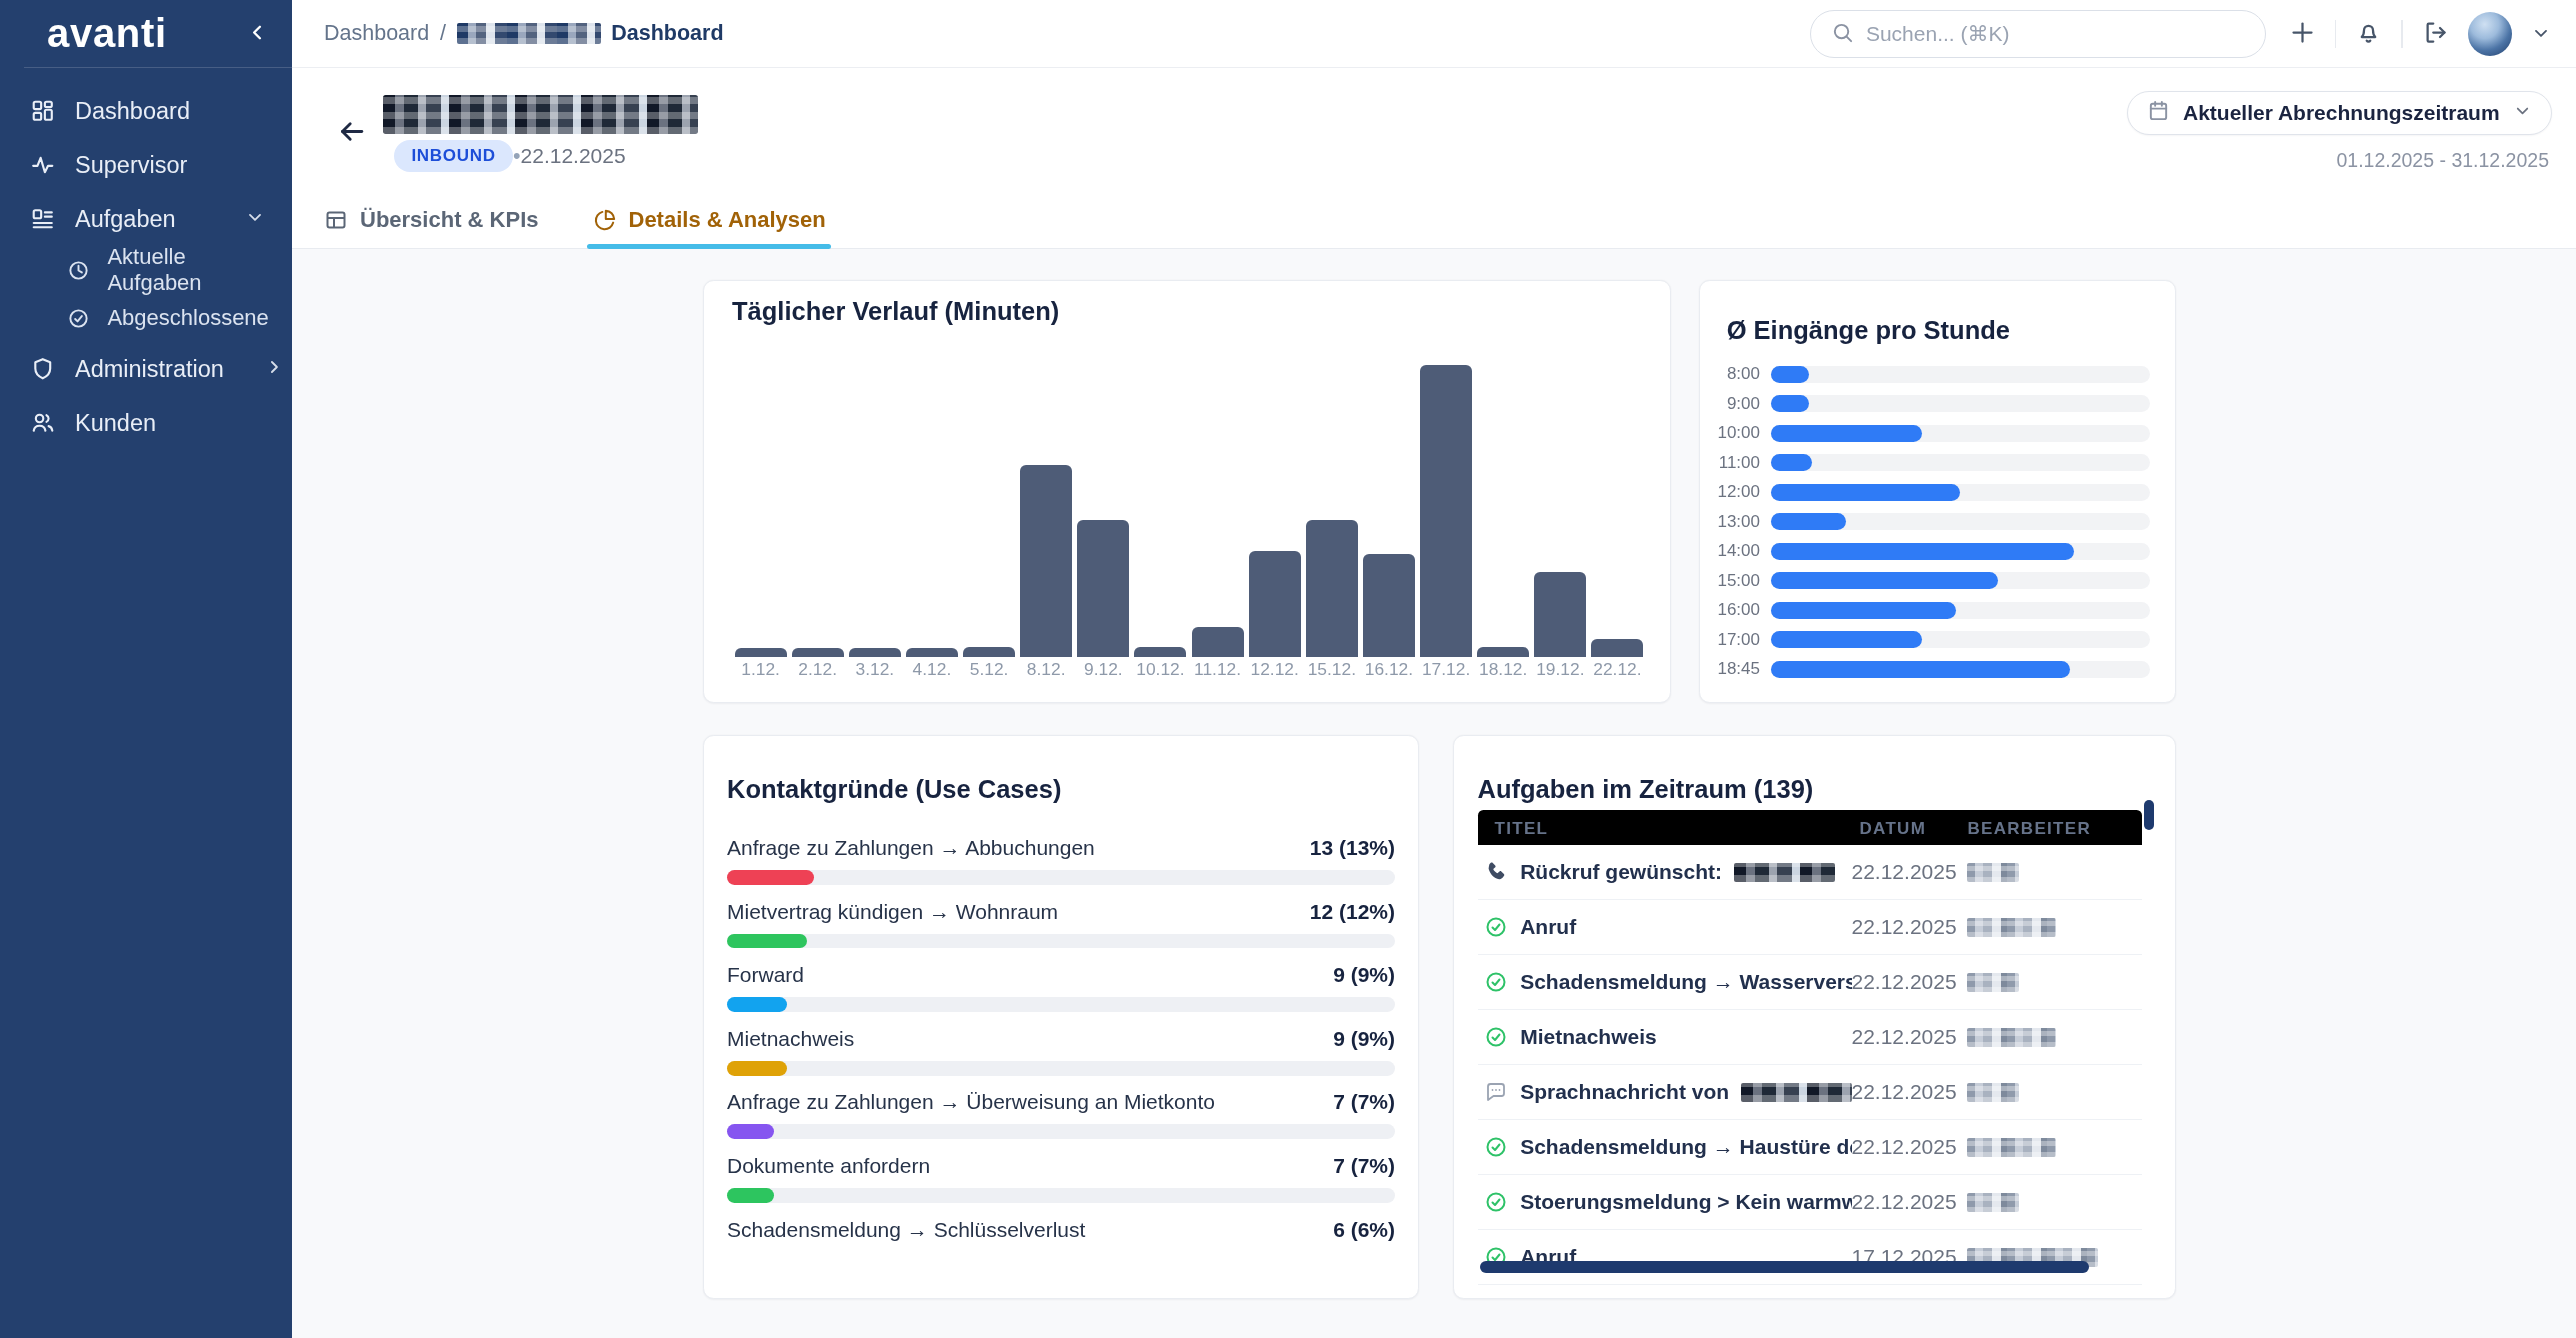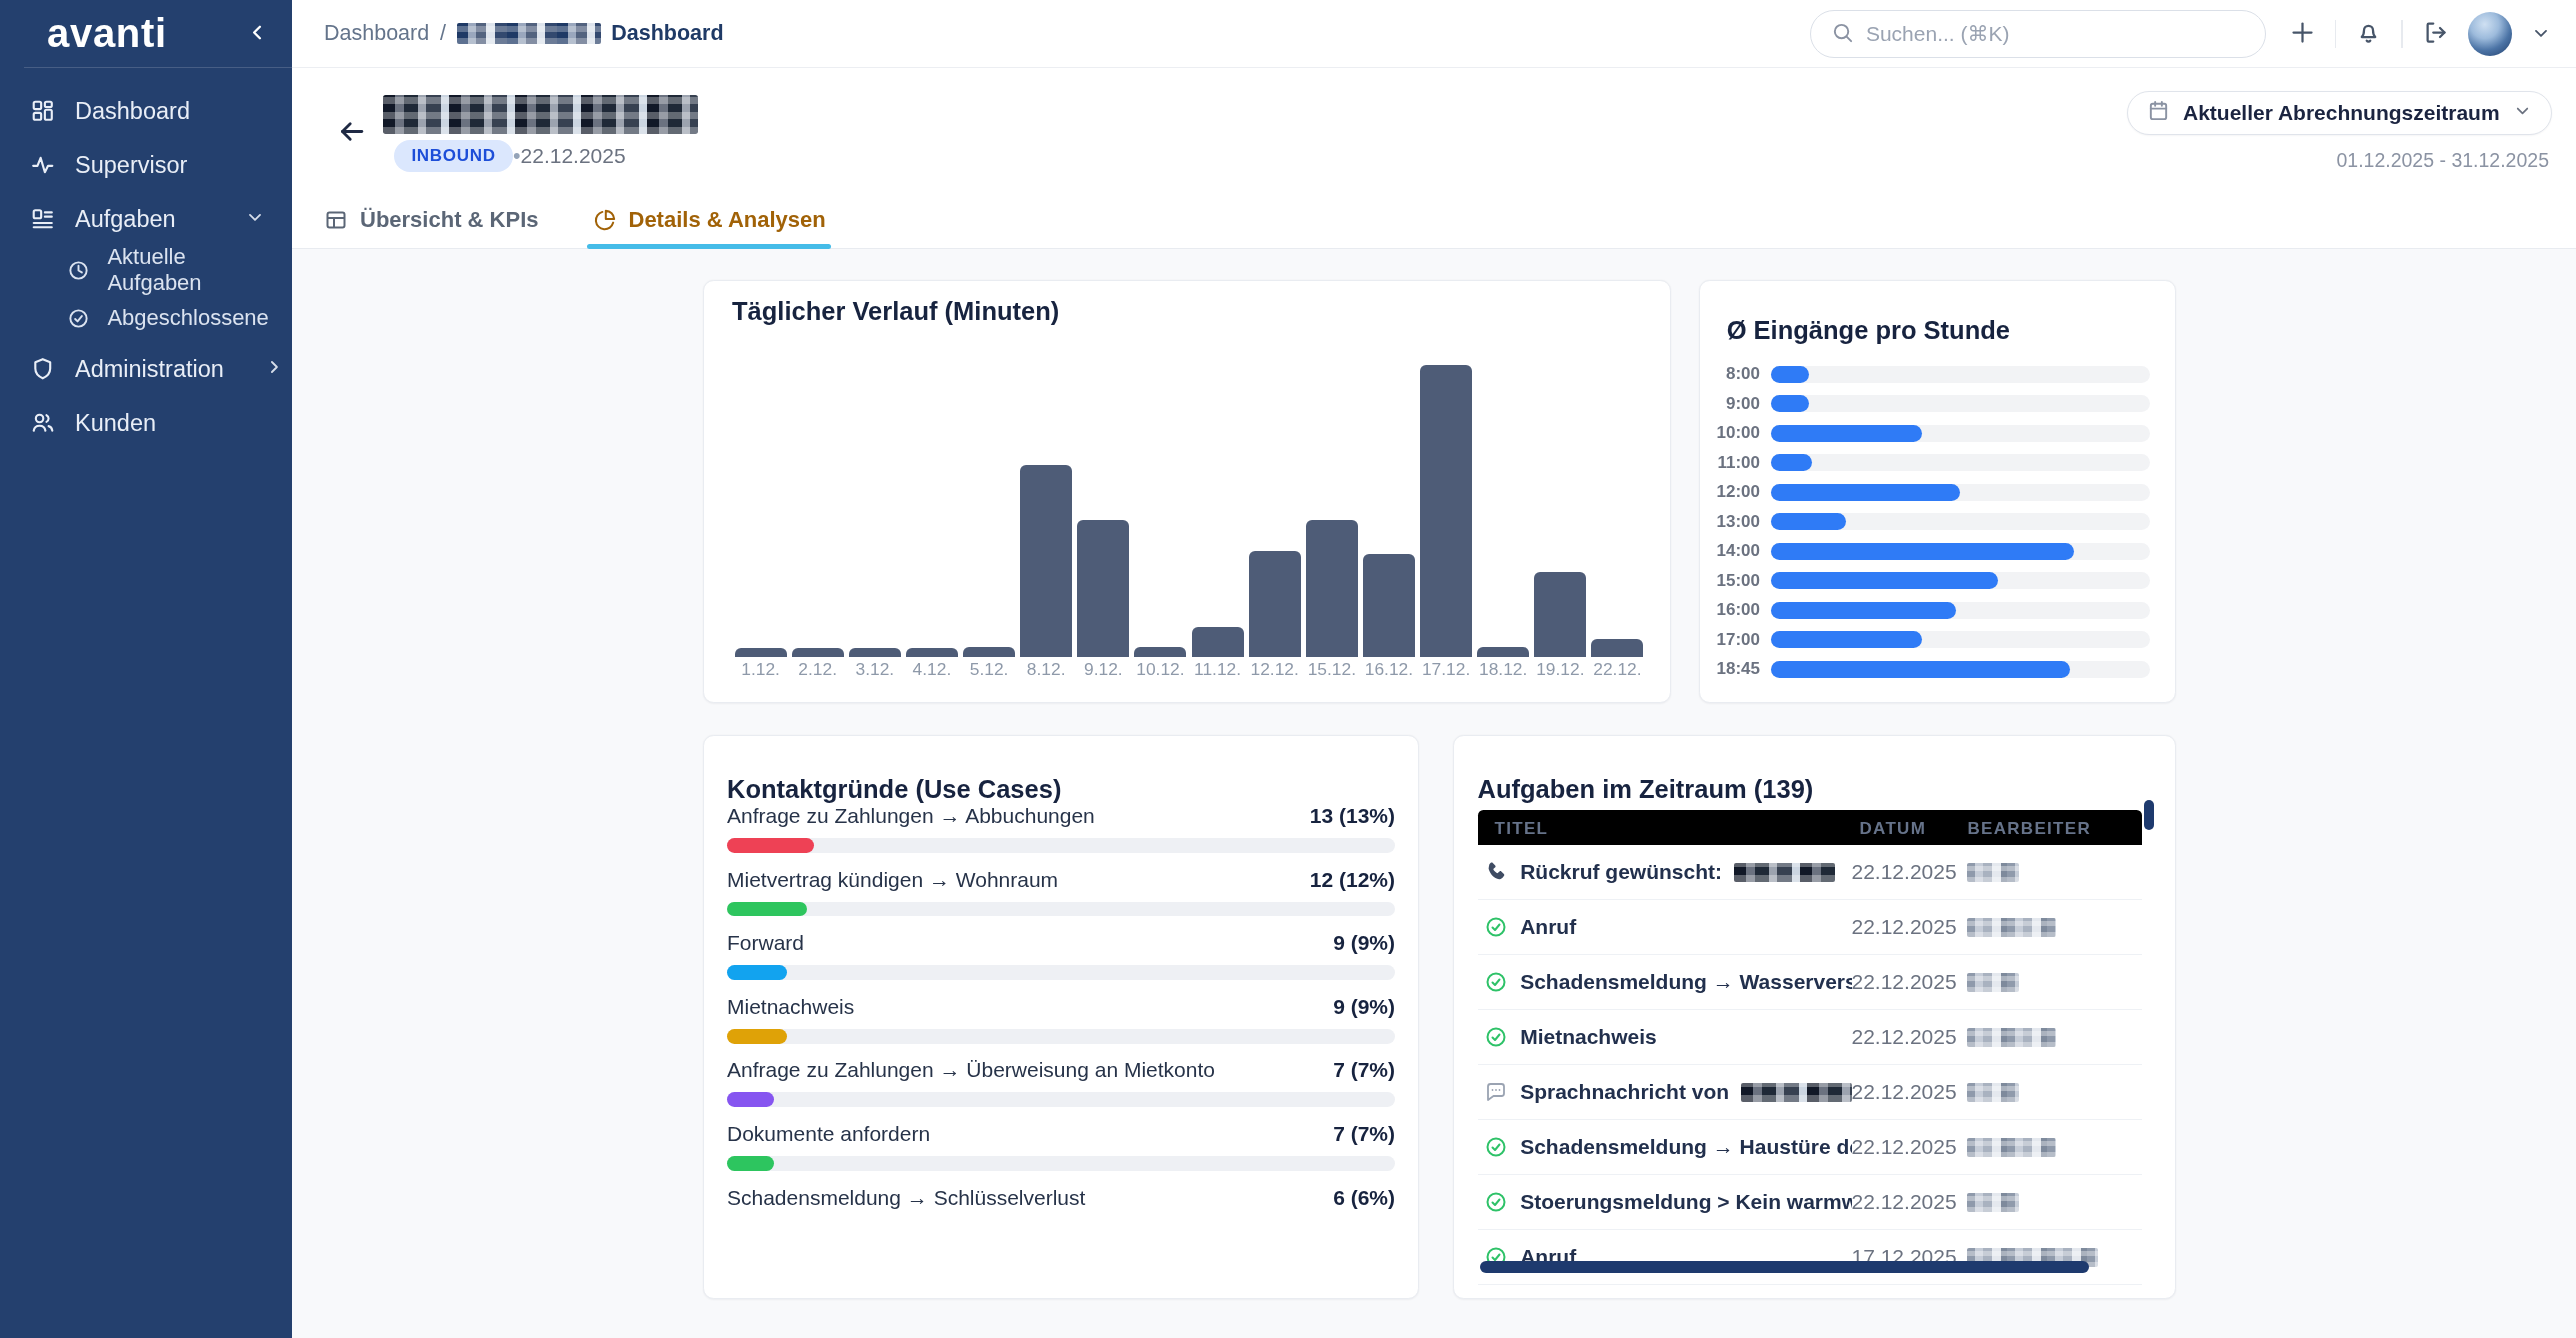--- a/index.html
+++ b/index.html
@@ -79,28 +79,28 @@
   #card-daily { left:411px; top:29.5px; width:968px; height:423px; padding:16px 0 0 28px; }
   .daily-plot { position:absolute; left:28px; right:24px; bottom:45px; height:292px;
                 display:flex; align-items:flex-end; }
   .dslot { flex:1; display:flex; justify-content:center; align-items:flex-end; height:100%; }
   .dbar { width:52px; background:#4e5c77; border-radius:6px 6px 0 0; }
   .daily-labels { position:absolute; left:28px; right:24px; bottom:21.5px; display:flex; }
   .dlabel { flex:1; text-align:center; font-size:17.4px; color:#8e99a9; }
 
   #card-hourly { left:1407px; top:29.5px; width:477px; height:423px; padding:35px 25.5px 0 16px; }
   #card-hourly .card-title { padding-left:10.7px; }
-  .hrows { position:absolute; left:16px; right:25.5px; top:79px;font-weight:bold; }
+  .hrows { position:absolute; left:16px; right:25.5px; top:79px; }
   .hrow { display:flex; align-items:center; height:29.5px; }
   .hlabel { width:44px; text-align:right; font-size:17px; color:#6b7280; margin-right:10.7px; flex:0 0 auto; }
   .htrack { flex:1; height:17px; background:#f2f3f5; border-radius:8.7px; position:relative; }
   .hfill { position:absolute; left:0; top:0; height:17px; border-radius:8.7px; background:#2f7bf6; }
 
   #card-usecases { left:411px; top:485px; width:716px; height:564px; padding:39px 23px 0 23px; }
-  .uc-list { }
+  .uc-list { margin-top:32px; }
   .uc-item { margin-bottom:8px; }
   .uc-row { display:flex; justify-content:space-between; align-items:baseline; }
   .uc-label { font-size:21px; color:#273349; }
   .uc-value { font-size:21px; font-weight:700; color:#17233f; white-space:nowrap; }
   .uc-track { margin-top:10px; margin-bottom:14.8px; height:14.8px; border-radius:7.4px; background:#eef0f4;
               position:relative; }
   .uc-fill { position:absolute; left:0; top:0; height:14.8px; border-radius:7.4px; }
 
   #card-tasks { left:1161px; top:485px; width:723px; height:564px; padding:39px 0 0 23.5px; }
   .thead { position:absolute; left:23.5px; top:74px; width:664px; height:35px; background:#000000;

